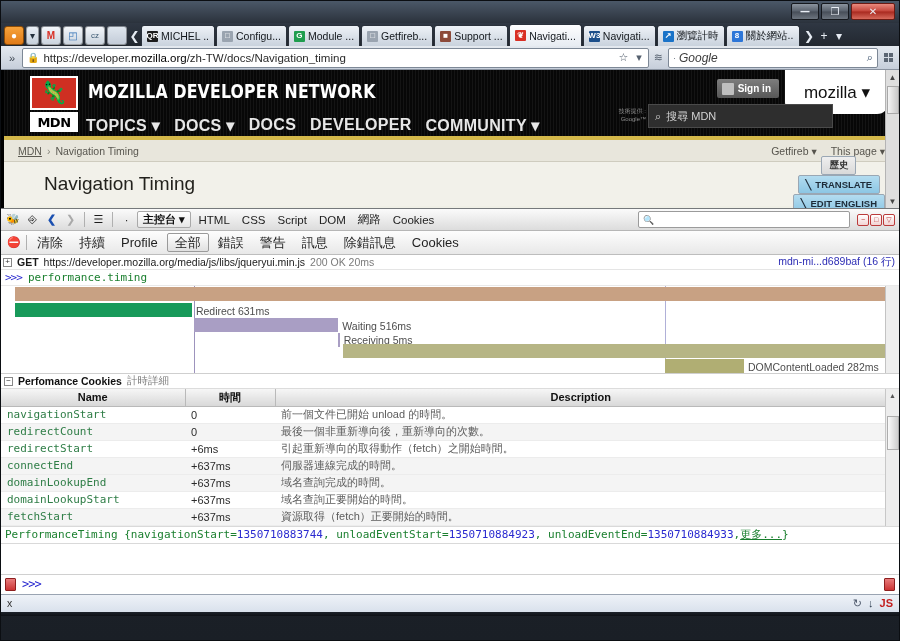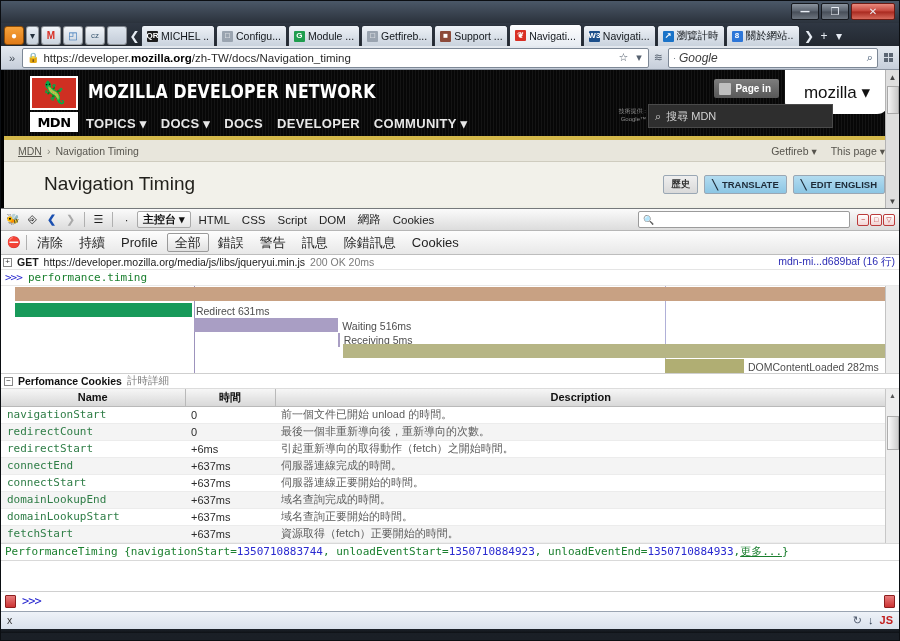--- a/index.html
+++ b/index.html
@@ -98,21 +98,21 @@
     border-bottom: 1px solid #8a93a0;
   }
   #chevdouble { width: 14px; text-align: center; color: #3c444f; font-size: 11px; }
   #urlbox {
     flex: 1; height: 20px; display: flex; align-items: center; gap: 4px;
     padding: 0 4px;
     background: #fff; border: 1px solid #7d8896; border-radius: 2px;
   }
   #urlbox .lock { font-size: 10px; color: #2a2f36; }
   #urltext { flex: 1; font-size: 11.5px; color: #2b2b2b; white-space: nowrap; overflow: hidden; }
-  #urltext b { color: #000; font-weight: bold; margin-top: 20px; }
+  #urltext b { color: #000; font-weight: normal; margin-top: 20px; }
   .ubtn { font-size: 11px; color: #55606e; padding: 0 2px; }
   #searchbox {
     width: 210px; height: 20px; display: flex; align-items: center; gap: 3px;
     padding: 0 4px;
     background: #fff; border: 1px solid #7d8896; border-radius: 2px;
   }
   #searchbox .sicon { color: #6d7782; font-size: 9px; }
   #searchbox .splace { flex:1; font-style: italic; font-size: 12px; color: #3c3c3c; }
   #searchbox .smag { color: #39506b; font-size: 11px; }
   #gridbtn { width: 14px; height: 16px; display:flex; align-items:center; justify-content:center; }
@@ -153,21 +153,21 @@
   #mdntitle {
     position: absolute; left: 84px; top: 10px;
     color: #fff; font-weight: bold; font-size: 19px;
     letter-spacing: .2px;
     font-family: "DejaVu Sans Condensed","Liberation Sans", sans-serif;
     transform: scaleX(.92); transform-origin: left center;
   }
   #mdnnav {
     position: absolute; left: 82px; top: 46px;
     display: flex; gap: 14px;
-    color: #e7e7e7; font-size: 13px; font-weight: bold;
+    color: #e7e7e7; font-size: 16px; font-weight: bold;
     letter-spacing: .3px;
   }
   #mdnnav span { white-space: nowrap; }
   #signin {
     position: absolute; right: 120px; top: 9px;
     height: 19px; padding: 0 8px 0 5px;
     display: flex; align-items: center; gap: 4px;
     background: linear-gradient(180deg,#7d7d7d,#585858);
     border-radius: 2px; color: #fff; font-size: 10px; font-weight: bold;
   }
@@ -201,21 +201,21 @@
   #bcright { margin-left: auto; display: flex; gap: 14px; color: #56544d; }
   #pagetitlebar {
     height: 44px; display: flex; align-items: center;
     padding: 0 14px 0 40px;
     background: #f2f1ea;
   }
   #pagetitle {
     font-size: 19px; color: #23221d; font-weight: normal;
     font-family: "Liberation Sans", sans-serif;
   }
-  #titlebtns { margin-left: auto; display: flex; gap: 6px; align-items: center; }
+  #titlebtns { margin-left: auto; display: flex; align-items: center; flex-direction: column; }
   .tbtn {
     height: 19px; padding: 0 7px; display: flex; align-items: center; gap: 4px;
     border: 1px solid #9aa7b4; border-radius: 2px;
     font-size: 9.5px; font-weight: bold; color: #1d2b38;
   }
   .tbtn.grey { background: linear-gradient(180deg,#efefef,#d9d9d9); color:#333; }
   .tbtn.blue { background: linear-gradient(180deg,#b3dcf0,#8cc6e4); }
   #pagescroll {
     position: absolute; right: 0; top: 0; width: 14px; height: 100%;
     background: #dedede; border-left: 1px solid #b4b4b4;
@@ -497,21 +497,21 @@
       <div id="mdntitle">MOZILLA DEVELOPER NETWORK</div>
       <div id="mdnnav">
         <span>TOPICS ▾</span>
         <span>DOCS ▾</span>
         <span>DOCS</span>
         <span>DEVELOPER</span>
         <span>COMMUNITY ▾</span>
       </div>
       <div id="signin">
         <span class="pic"></span>
-        <span>Page in</span>
+        <span>Sign in</span>
       </div>
       <div id="mozillatab">
           <span>mozilla ▾</span>
         </div>
       <div id="gsearchlabel">
         <div>技術提供 :</div>
         <div>Google™</div>
       </div>
       <div id="mdnsearch">
         <span>⌕</span>
@@ -675,25 +675,20 @@
               <tr>
                 <td class="cname">redirectStart</td>
                 <td class="ctime">+6ms</td>
                 <td class="cdesc">引起重新導向的取得動作（fetch）之開始時間。</td>
               </tr>
               <tr class="alt">
                 <td class="cname">connectEnd</td>
                 <td class="ctime">+637ms</td>
                 <td class="cdesc">伺服器連線完成的時間。</td>
               </tr>
-              <tr>
-                <td class="cname">connectStart</td>
-                <td class="ctime">+637ms</td>
-                <td class="cdesc">伺服器連線正要開始的時間。</td>
-              </tr>
               <tr class="alt">
                 <td class="cname">domainLookupEnd</td>
                 <td class="ctime">+637ms</td>
                 <td class="cdesc">域名查詢完成的時間。</td>
               </tr>
               <tr>
                 <td class="cname">domainLookupStart</td>
                 <td class="ctime">+637ms</td>
                 <td class="cdesc">域名查詢正要開始的時間。</td>
               </tr>

